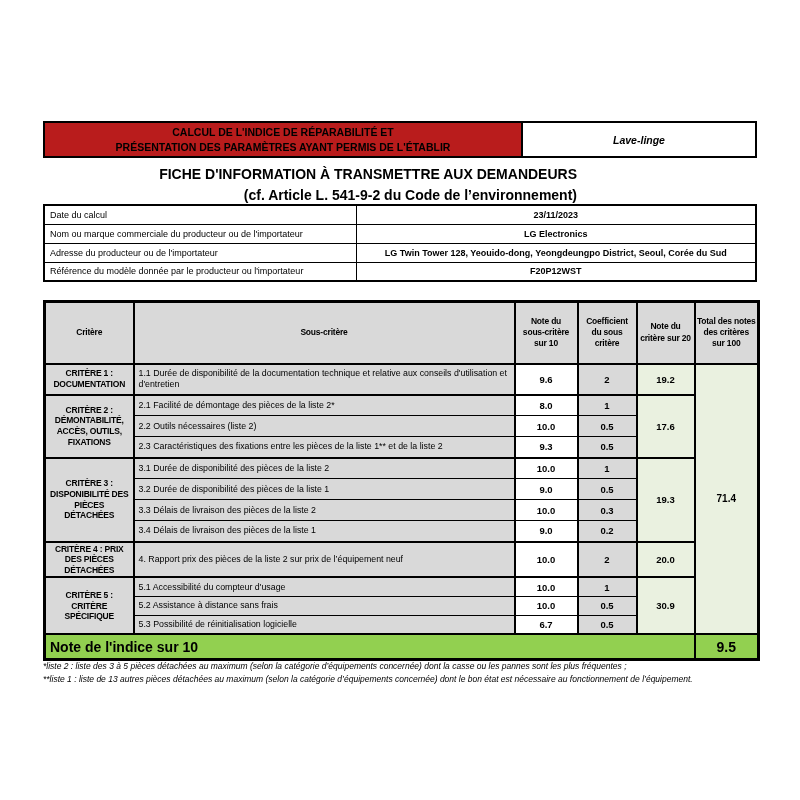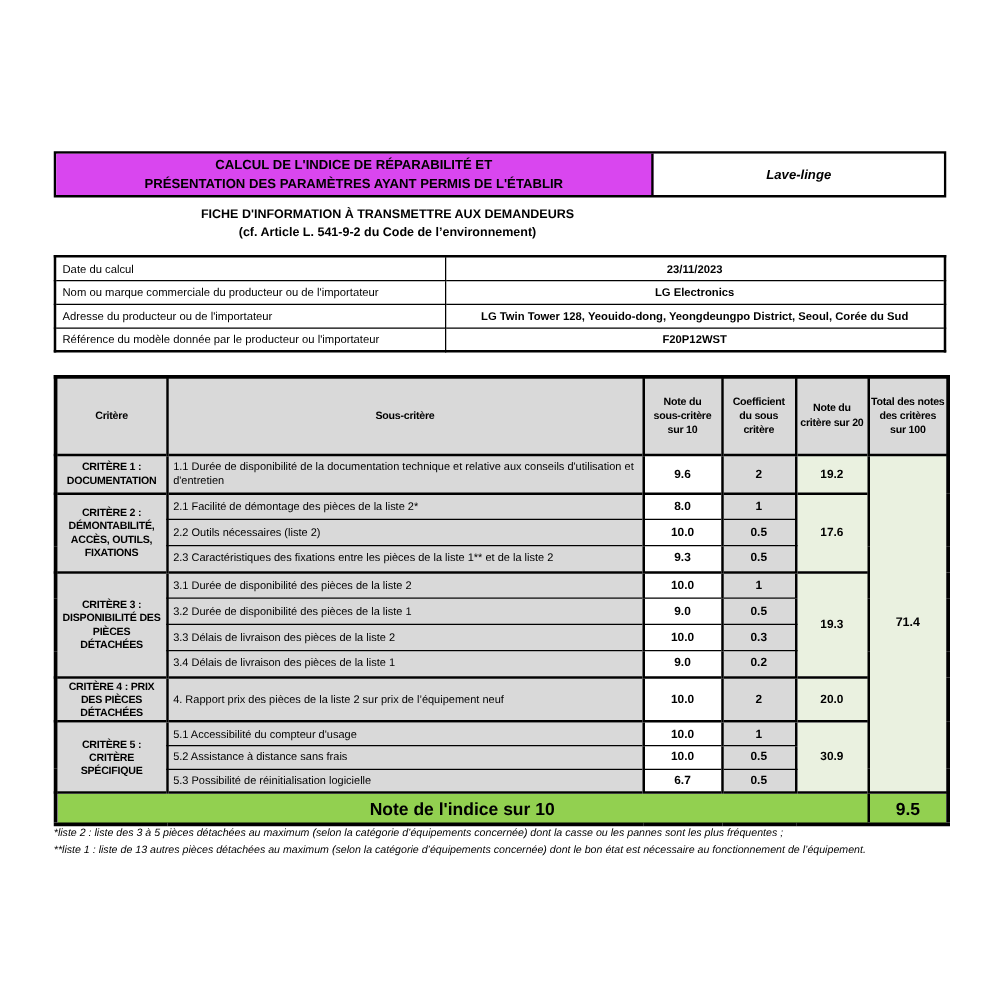--- a/index.html
+++ b/index.html
@@ -8,33 +8,33 @@
     position: relative; width: 800px; height: 800px; background: #ffffff;
     font-family: "Liberation Sans", sans-serif; color: #000; overflow: hidden;
   }
 
   
   .title-box {
     position: absolute; left: 43px; top: 121px; width: 714px; height: 37px;
     display: flex; border: 2px solid #000; background: #fff;
   }
   .title-main {
-    flex: 0 0 478px; background: #d946ef; border-right: 2px solid #000;
+    flex: 0 0 478px; background: #b91c1c; border-right: 2px solid #000;
     display: flex; flex-direction: column; justify-content: center;
     text-align: center; font-weight: bold; font-size: 10.5px; line-height: 1.35;
   }
   .title-side {
     flex: 1; display: flex; align-items: center; justify-content: center;
     font-weight: bold; font-style: italic; font-size: 10.5px; background: #fff;
   }
 
   
   .subheader {
     position: absolute; left: 43px; top: 164px; width: 534px;
-    text-align: center; font-weight: bold; font-size: 10px; line-height: 1.5;
+    text-align: right; font-weight: bold; font-size: 14px; line-height: 1.5;
   }
 
   
   .info-table {
     position: absolute; left: 43px; top: 204px; width: 714px;
     border-collapse: collapse; table-layout: fixed; border-radius: 23px;
   }
   .info-table { border: 2px solid #000; }
   .info-table td {
     border: 1px solid #000; height: 19px; padding: 1px 5px; font-size: 9px;
@@ -68,21 +68,21 @@
   }
   .cell-note { background: #ffffff; font-weight: bold; font-size: 9.5px; text-align: center; vertical-align: middle; }
   .cell-coef { background: #D9D9D9; font-weight: bold; font-size: 9.5px; text-align: center; vertical-align: middle; }
   .cell-n20  { background: #EAF1E0; font-weight: bold; font-size: 9.5px; text-align: center; vertical-align: middle; }
   .cell-total{ background: #EAF1E0; font-weight: bold; font-size: 10px; text-align: center; vertical-align: middle; }
 
   .final td {
     background: #92D050; border-top-width: 2px; border-bottom-width: 3px;
     height: 25px; font-weight: bold; font-size: 14px; vertical-align: middle;
   }
-  .final-label { text-align: center; padding-right: 10px; }
+  .final-label { text-align: left; padding-right: 10px; }
   .final-note  { text-align: center; }
 
   .r-h31 { height: 31px; }
   .r-h21 { height: 21px; }
   .r-h28 { height: 28px; }
   .r-h19 { height: 19px; }
 
   
   .footnotes {
     position: absolute; left: 43px; top: 660px; width: 716px;

